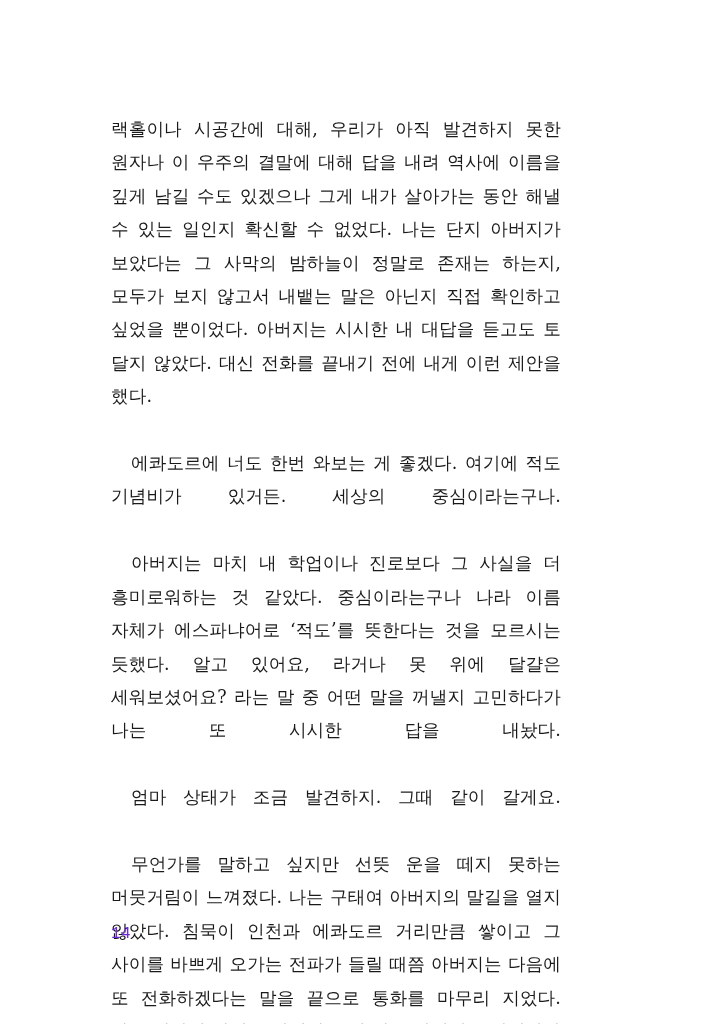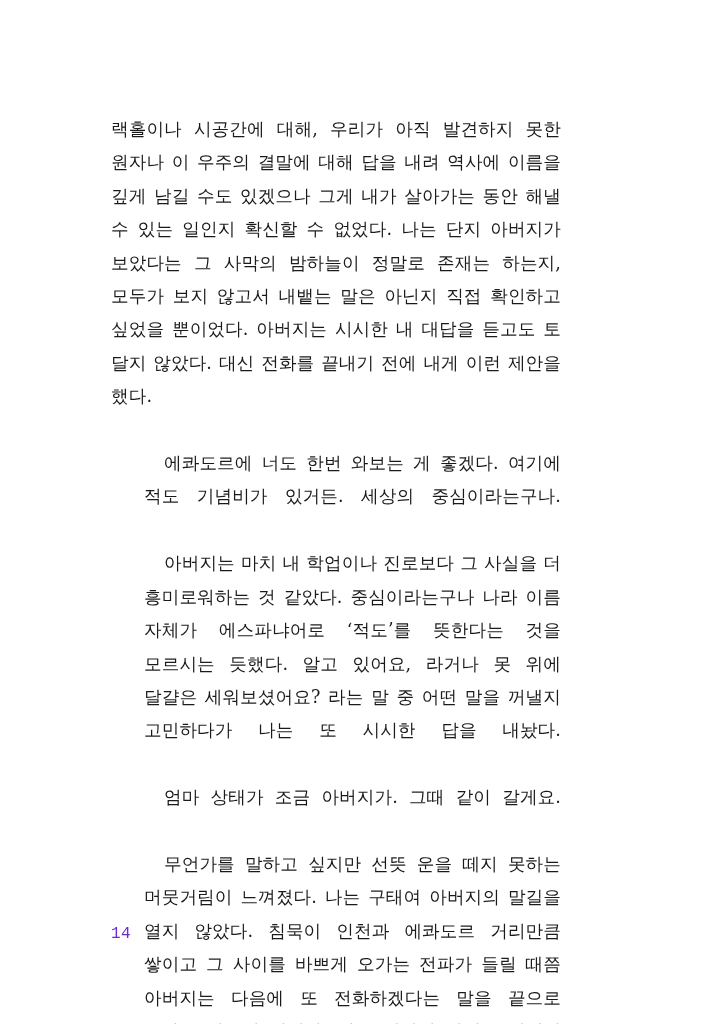--- a/index.html
+++ b/index.html
@@ -37,21 +37,20 @@
     text-align: justify;
     text-justify: inter-character;
     word-break: keep-all;
     letter-spacing: 0.1px;
     -webkit-hyphens: none;
     hyphens: none;
   }
 
   .para.indent {
     text-indent: 20px;
-    margin-left: 33px;
   }
 
   .para.no-indent {
     text-indent: 0;
   }
 
   
   .para:after {
     content: "";
     display: inline-block;
@@ -72,19 +71,19 @@
 </style>
 </head>
 <body>
 
 <div class="page">
 
   <div class="text-block">
     <p class="para no-indent">랙홀이나 시공간에 대해, 우리가 아직 발견하지 못한 원자나 이 우주의 결말에 대해 답을 내려 역사에 이름을 깊게 남길 수도 있겠으나 그게 내가 살아가는 동안 해낼 수 있는 일인지 확신할 수 없었다. 나는 단지 아버지가 보았다는 그 사막의 밤하늘이 정말로 존재는 하는지, 모두가 보지 않고서 내뱉는 말은 아닌지 직접 확인하고 싶었을 뿐이었다. 아버지는 시시한 내 대답을 듣고도 토 달지 않았다. 대신 전화를 끝내기 전에 내게 이런 제안을 했다.</p>
     <p class="para indent">에콰도르에 너도 한번 와보는 게 좋겠다. 여기에 적도 기념비가 있거든. 세상의 중심이라는구나.</p>
     <p class="para indent">아버지는 마치 내 학업이나 진로보다 그 사실을 더 흥미로워하는 것 같았다. 중심이라는구나 나라 이름 자체가 에스파냐어로 ‘적도’를 뜻한다는 것을 모르시는 듯했다. 알고 있어요, 라거나 못 위에 달걀은 세워보셨어요? 라는 말 중 어떤 말을 꺼낼지 고민하다가 나는 또 시시한 답을 내놨다.</p>
-    <p class="para indent">엄마 상태가 조금 아버지가. 그때 같이 갈게요.</p>
+    <p class="para indent">엄마 상태가 조금 발견하지. 그때 같이 갈게요.</p>
     <p class="para indent">무언가를 말하고 싶지만 선뜻 운을 떼지 못하는 머뭇거림이 느껴졌다. 나는 구태여 아버지의 말길을 열지 않았다. 침묵이 인천과 에콰도르 거리만큼 쌓이고 그 사이를 바쁘게 오가는 전파가 들릴 때쯤 아버지는 다음에 또 전화하겠다는 말을 끝으로 통화를 마무리 지었다. 나는 엄마의 상태를 상세히 묻지 않는 아버지를 야박하다 생각하지 않았다.</p>
   </div>
 
   <div class="page-number">14</div>
 
 </div>
 
 </body></html>

